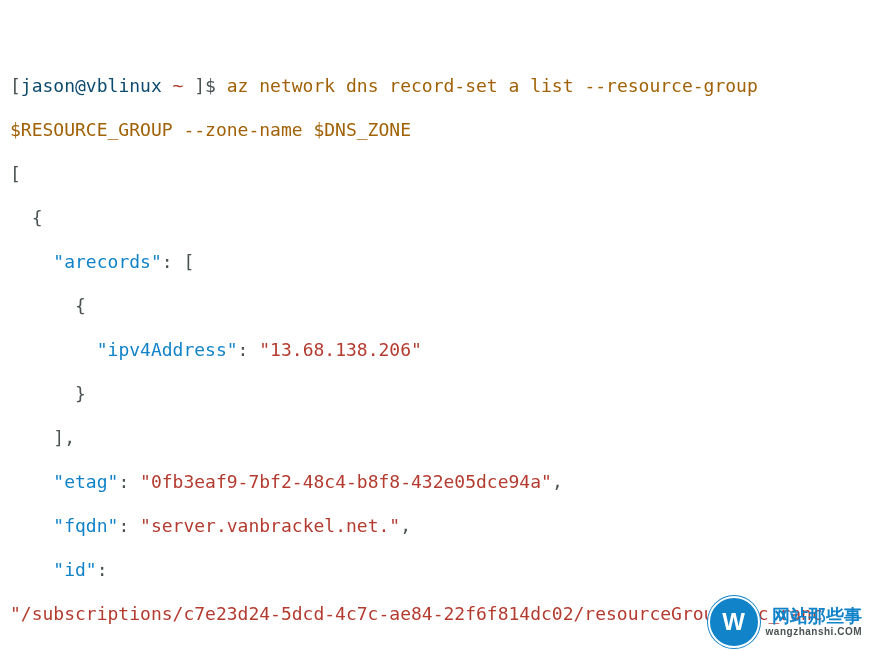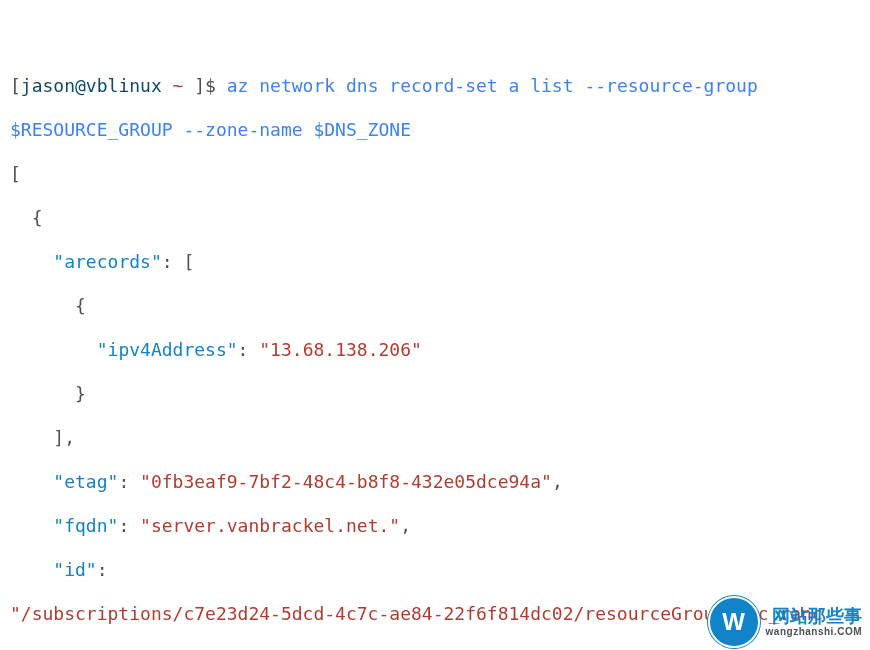--- a/index.html
+++ b/index.html
@@ -17,21 +17,21 @@
   .terminal {
     white-space: pre;
     padding: 20px 10px 10px 10px;
     line-height: 44px;
     box-sizing: border-box;
     width: 100%;
   }
   .token-green { color: #0c4a6e; }
   .token-red { color: #b43b2f; }
   .token-blue { color: #1083c9; }
-  .token-dark { color: #3b82f6; }
+  .token-dark { color: #a16207; }
   .watermark {
     position: absolute;
     right: 8px;
     bottom: 2px;
     display: flex;
     align-items: center;
     gap: 6px;
     pointer-events: none;
   }
   .watermark .text {

